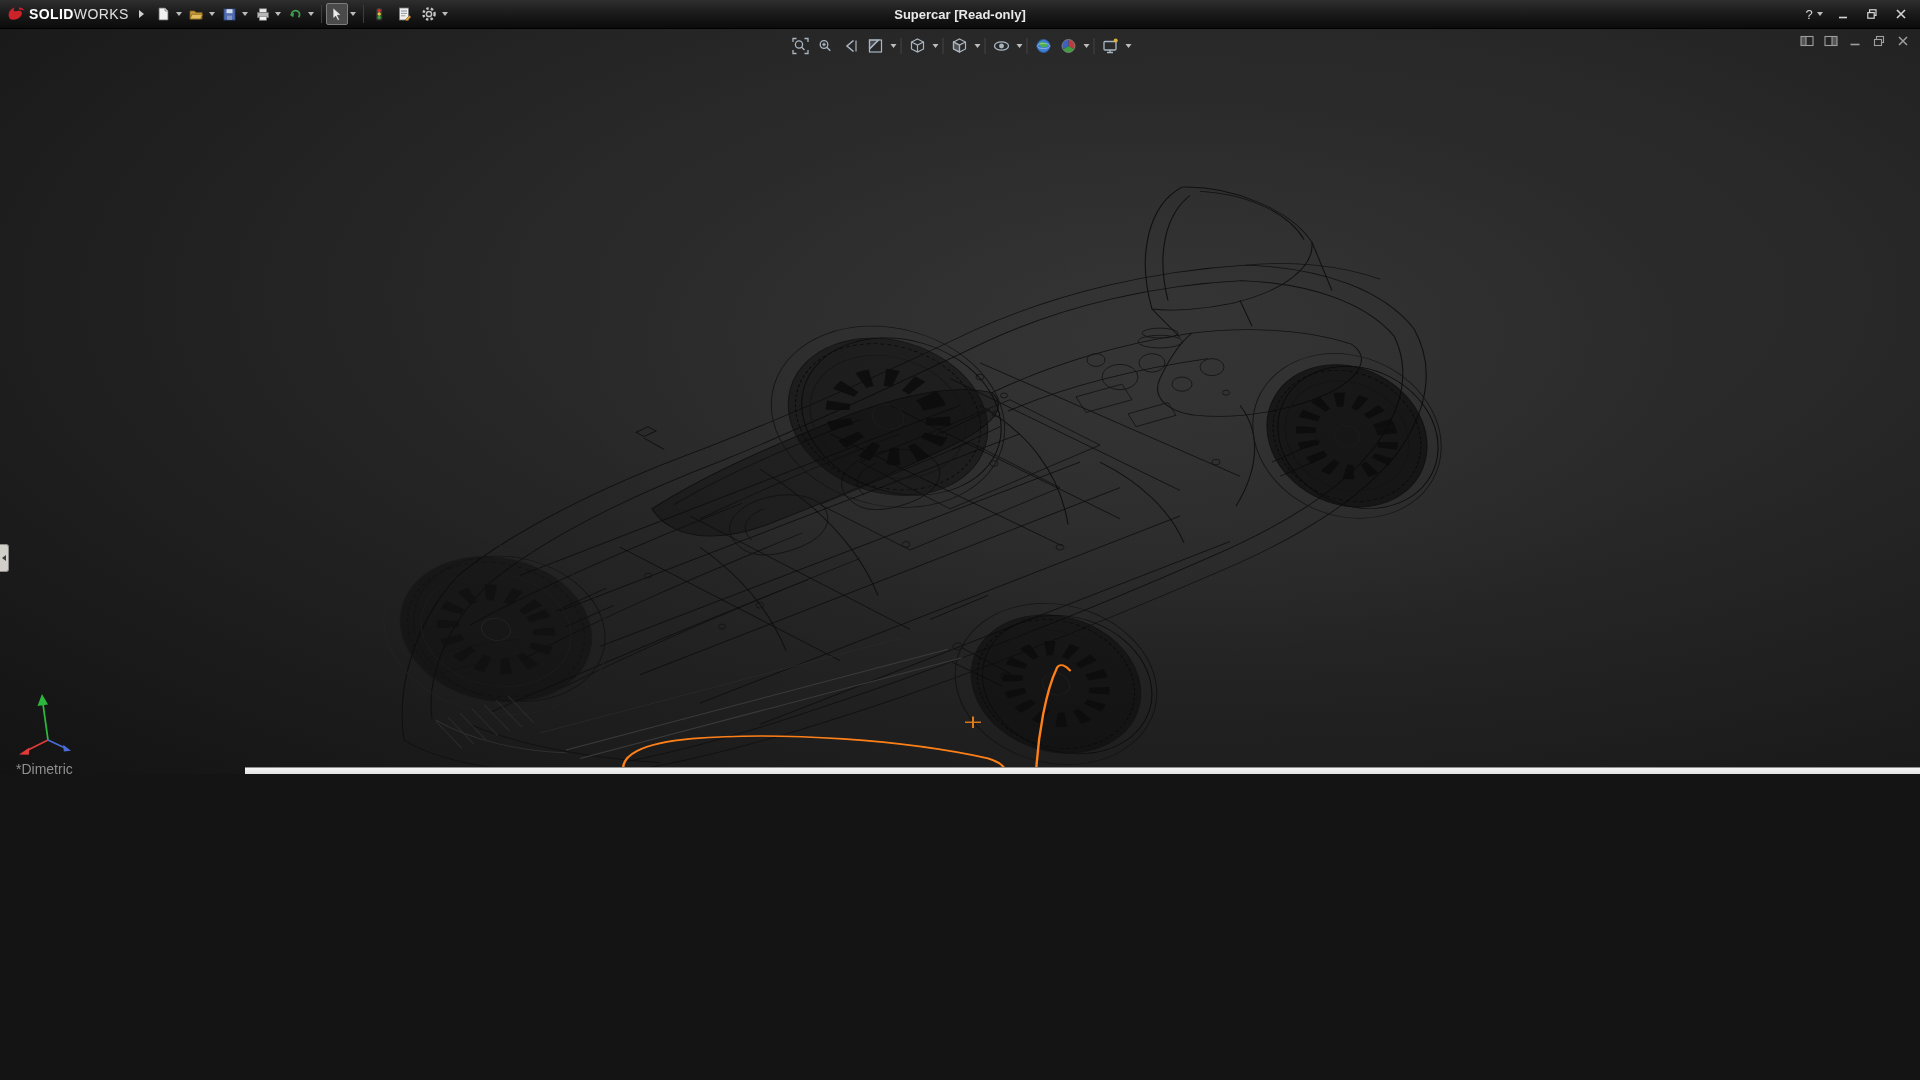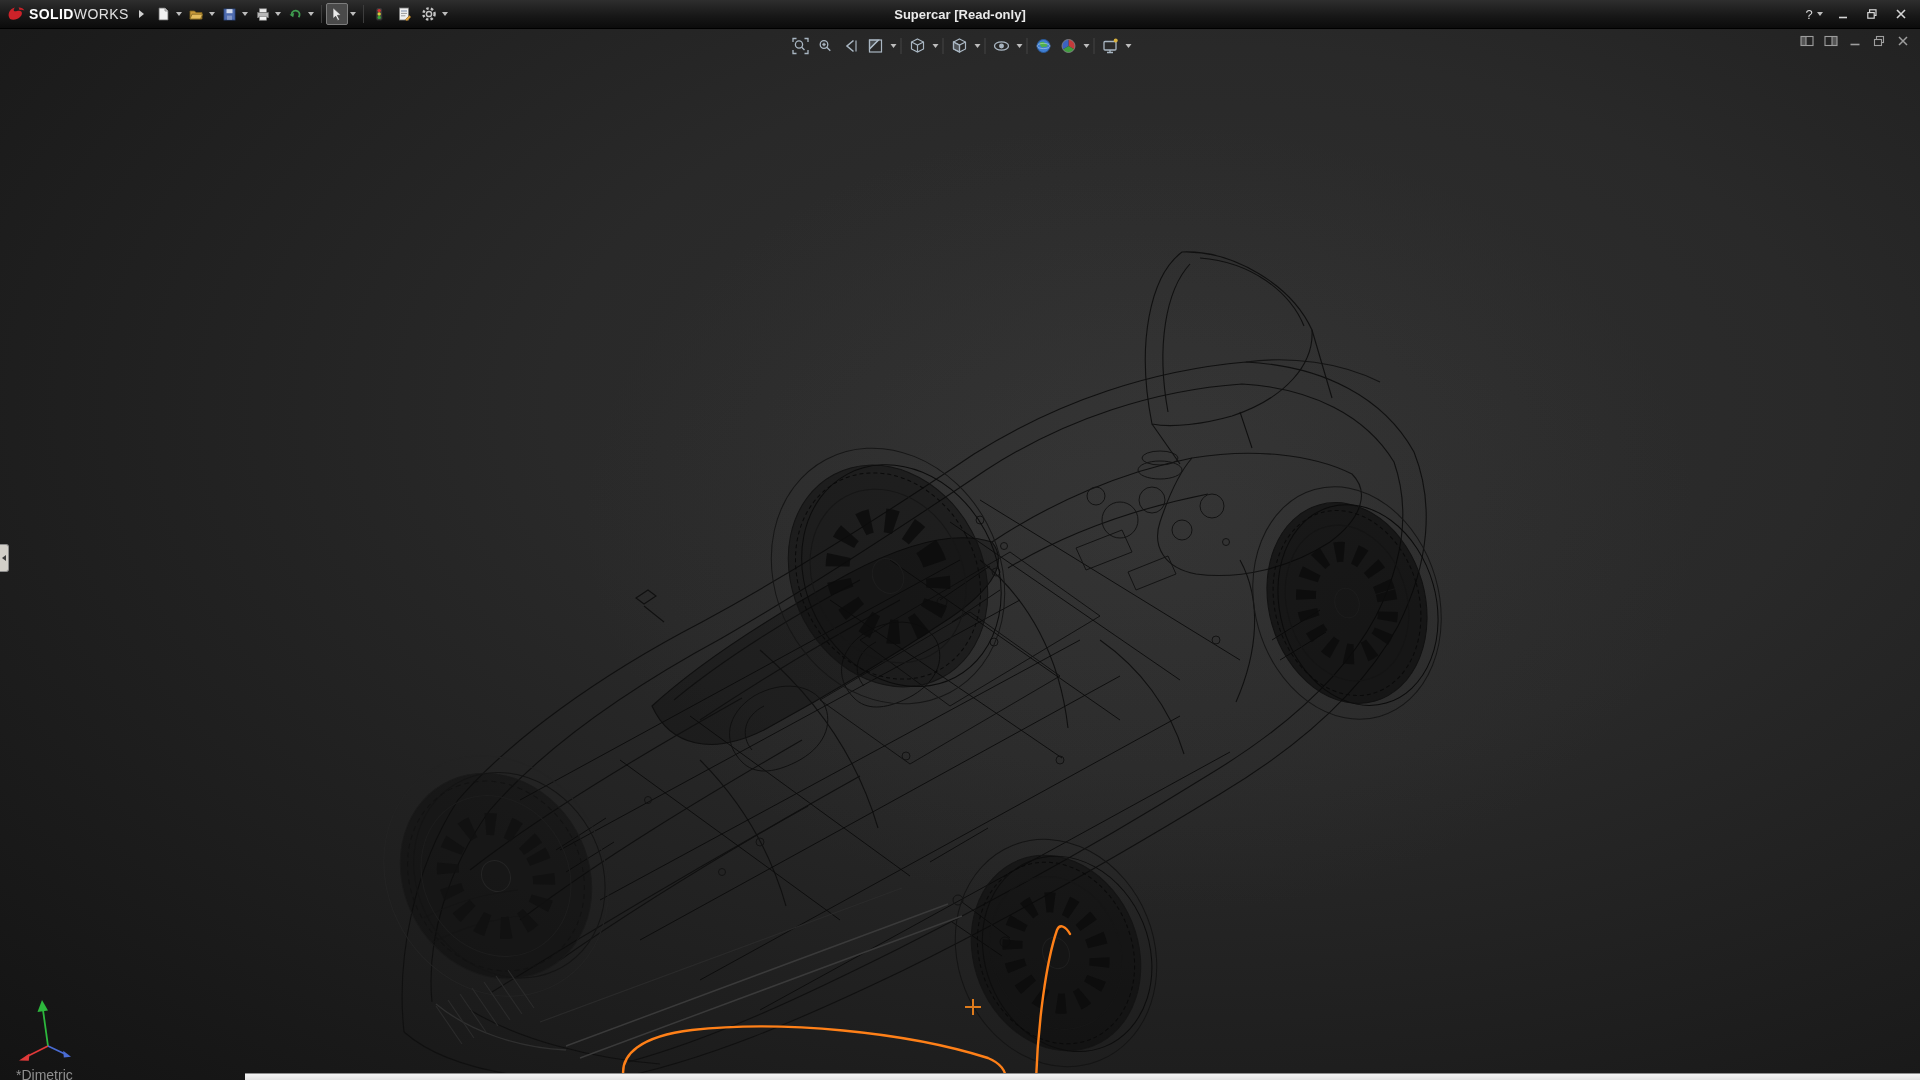--- a/index.html
+++ b/index.html
@@ -1,21 +1,21 @@
 <!DOCTYPE html>
 <html><head>
 <meta charset="utf-8">
 <style>
   * { box-sizing: border-box; margin: 0; padding: 0; }
   html, body {
     width: 1920px; height: 1080px; overflow: hidden;
     background: #141414;
     font-family: "Liberation Sans", sans-serif;
   }
-  .app { position: relative; width: 1920px; height: 1080px; }
+  .app { position: relative; width: 1920px; height: 774px; }
 
   
   .titlebar {
     position: absolute; top: 0; left: 0; right: 0; height: 29px;
     background: linear-gradient(180deg, #2e2e2e 0%, #181818 55%, #0b0b0b 100%);
     border-bottom: 1px solid #000;
     display: flex; align-items: center; padding: 0 6px;
     z-index: 40;
   }
   .brand { display: flex; align-items: center; gap: 3px; margin-right: 6px; }

